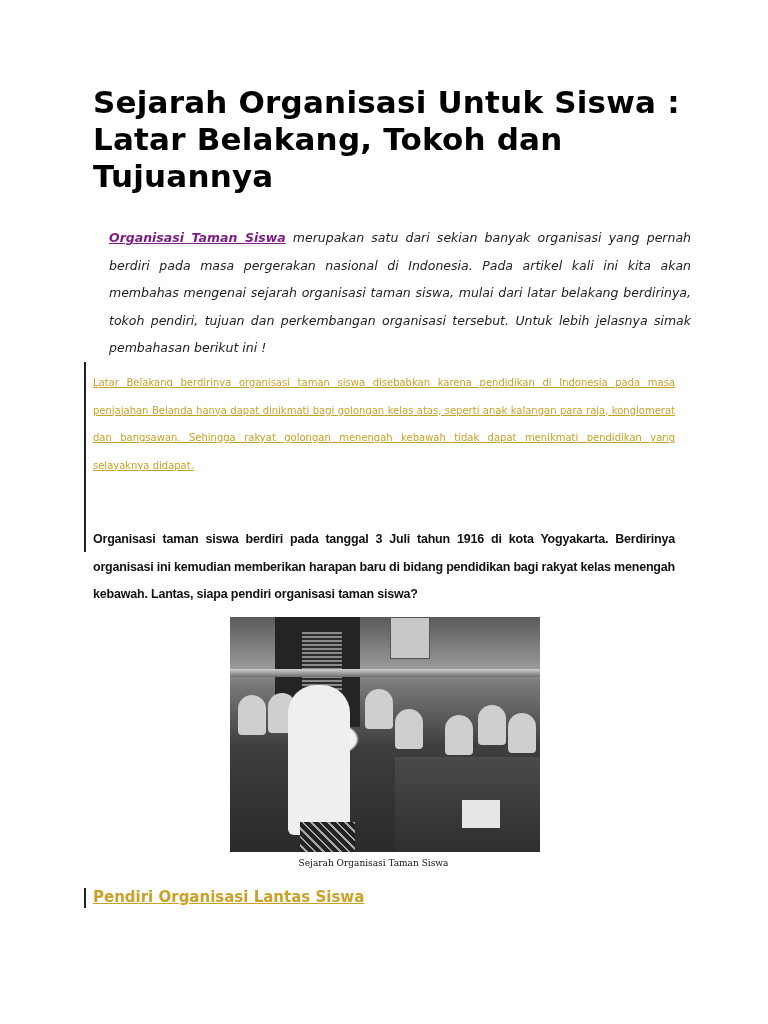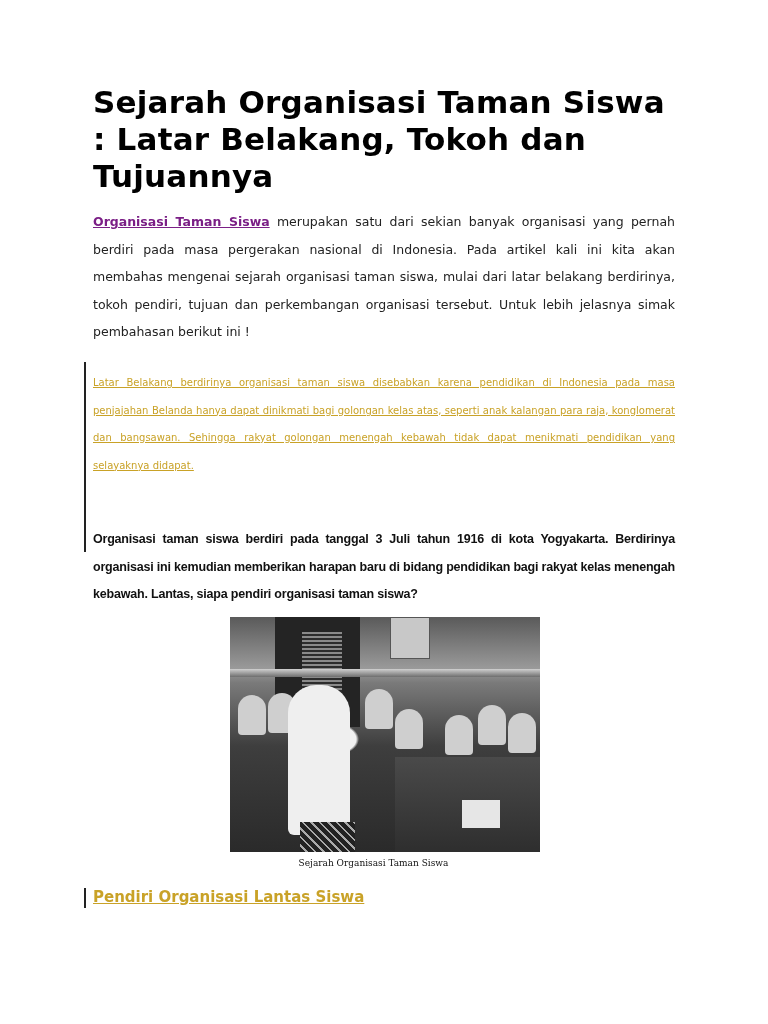--- a/index.html
+++ b/index.html
@@ -26,26 +26,27 @@
       font-size: 31px;
       line-height: 37px;
       color: #000000;
       letter-spacing: 0.2px;
     }
     .intro {
       position: absolute;
       left: 93px;
       top: 208px;
       width: 582px;
-      margin: 0;
+      margin: 16px;
       font-family: "DejaVu Sans", sans-serif;
       font-size: 12.5px;
       line-height: 27.5px;
       text-align: justify;
       color: #222222;
+      font-style: italic;
     }
     .intro a {
       color: #7b1f86;
       font-weight: bold;
       text-decoration: underline;
     }
     .gold-bar {
       position: absolute;
       left: 84px;
       top: 362px;
@@ -158,21 +159,21 @@
       font-size: 15px;
       line-height: 22px;
       color: #c9a227;
       text-decoration: underline;
       text-decoration-color: #c9a227;
     }
   </style>
 </head>
 <body>
 
-<h1 class="page-title">Sejarah Organisasi Taman Siswa : Latar Belakang, Tokoh dan Tujuannya</h1>
+<h1 class="page-title">Sejarah Organisasi Untuk Siswa : Latar Belakang, Tokoh dan Tujuannya</h1>
 
 <p class="intro"><a href="#">Organisasi Taman Siswa</a><span> merupakan satu dari sekian banyak organisasi yang pernah berdiri pada masa pergerakan nasional di Indonesia. Pada artikel kali ini kita akan membahas mengenai sejarah organisasi taman siswa, mulai dari latar belakang berdirinya, tokoh pendiri, tujuan dan perkembangan organisasi tersebut. Untuk lebih jelasnya simak pembahasan berikut ini !</span></p>
 
 <div class="gold-bar"></div>
 
 <p class="gold-para">Latar Belakang berdirinya organisasi taman siswa disebabkan karena pendidikan di Indonesia pada masa penjajahan Belanda hanya dapat dinikmati bagi golongan kelas atas, seperti anak kalangan para raja, konglomerat dan bangsawan. Sehingga rakyat golongan menengah kebawah tidak dapat menikmati pendidikan yang selayaknya didapat.</p>
 
 <p class="bold-para">Organisasi taman siswa berdiri pada tanggal 3 Juli tahun 1916 di kota Yogyakarta. Berdirinya organisasi ini kemudian memberikan harapan baru di bidang pendidikan bagi rakyat kelas menengah kebawah. Lantas, siapa pendiri organisasi taman siswa?</p>
 
 <figure class="figure">

